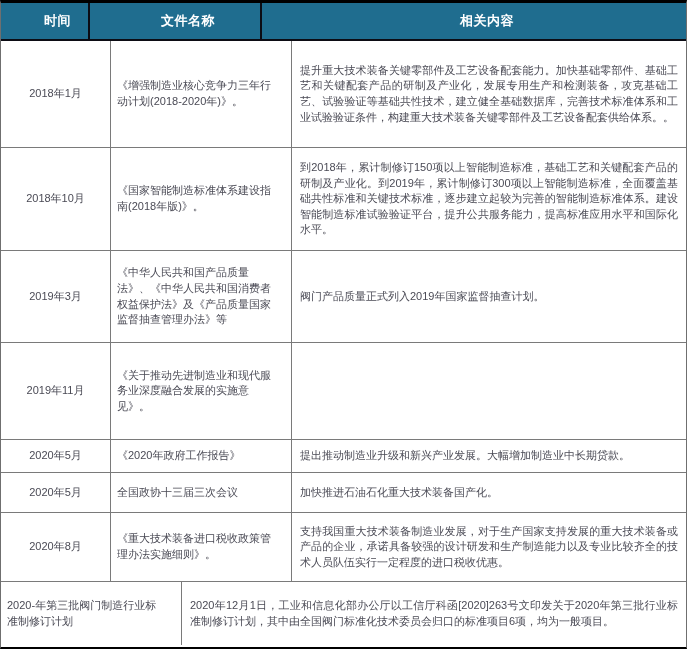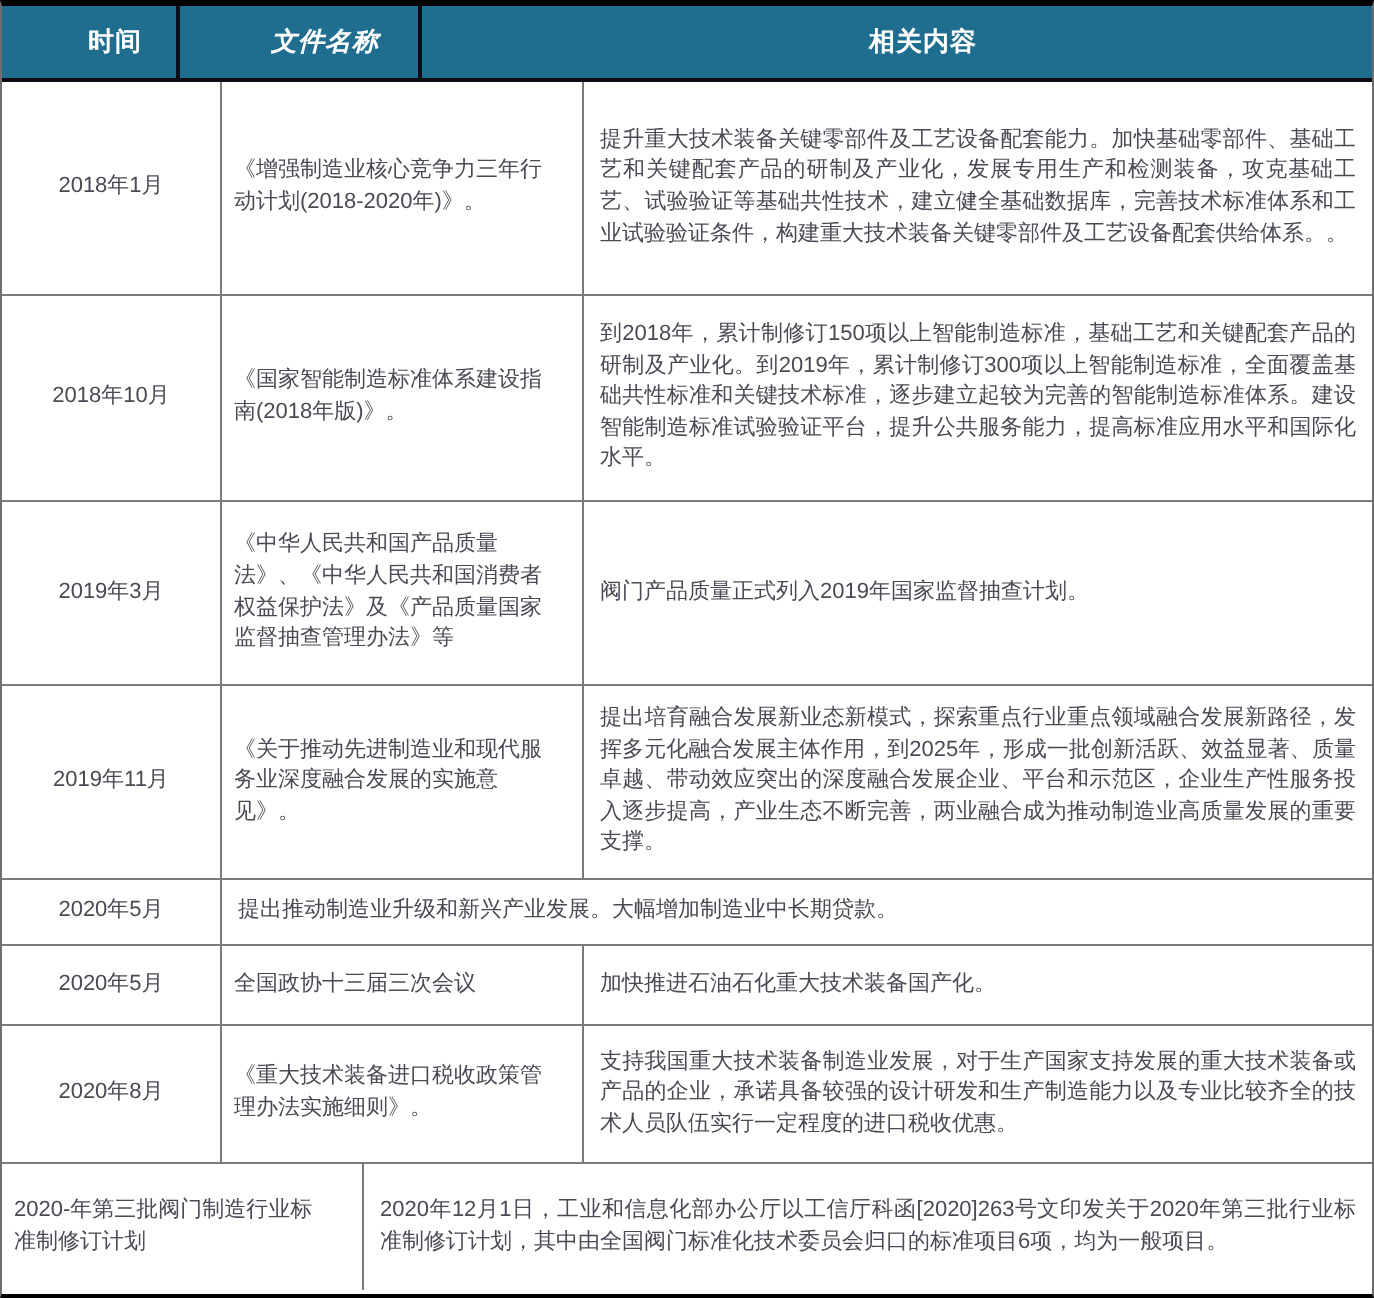--- a/index.html
+++ b/index.html
@@ -32,21 +32,21 @@
     display: flex;
     align-items: center;
     justify-content: center;
     color: #ffffff;
     font-size: 13px;
     font-weight: bold;
     letter-spacing: 0.5px;
     padding-left: 26px;
   }
   .th1 { width: 89px;  border-right: 2px solid #0c0c14; }
-  .th2 { width: 121px; border-right: 2px solid #0c0c14; font-style: italic; }
+  .th2 { width: 172px; border-right: 2px solid #0c0c14; }
   .th3 { flex: 1; }
   
   .tr {
     display: flex;
     flex: 0 0 auto;
     background: #ffffff;
   }
   .tr + .tr { border-top: 1px solid #7a7a7a; }
   .td {
     display: flex;
@@ -107,25 +107,25 @@
 
   <div class="tr r3">
     <div class="td td-time">2019年3月</div>
     <div class="td td-doc">《中华人民共和国产品质量法》、《中华人民共和国消费者权益保护法》及《产品质量国家监督抽查管理办法》等</div>
     <div class="td td-content">阀门产品质量正式列入2019年国家监督抽查计划。</div>
   </div>
 
   <div class="tr r4">
     <div class="td td-time">2019年11月</div>
     <div class="td td-doc">《关于推动先进制造业和现代服务业深度融合发展的实施意见》。</div>
-    <div class="td td-content">提出培育融合发展新业态新模式，探索重点行业重点领域融合发展新路径，发挥多元化融合发展主体作用，到2025年，形成一批创新活跃、效益显著、质量卓越、带动效应突出的深度融合发展企业、平台和示范区，企业生产性服务投入逐步提高，产业生态不断完善，两业融合成为推动制造业高质量发展的重要支撑。</div>
   </div>
 
   <div class="tr r5">
     <div class="td td-time">2020年5月</div>
+    <div class="td td-doc">《2020年政府工作报告》</div>
     <div class="td td-content">提出推动制造业升级和新兴产业发展。大幅增加制造业中长期贷款。</div>
   </div>
 
   <div class="tr r6">
     <div class="td td-time">2020年5月</div>
     <div class="td td-doc">全国政协十三届三次会议</div>
     <div class="td td-content">加快推进石油石化重大技术装备国产化。</div>
   </div>
 
   <div class="tr r7">

